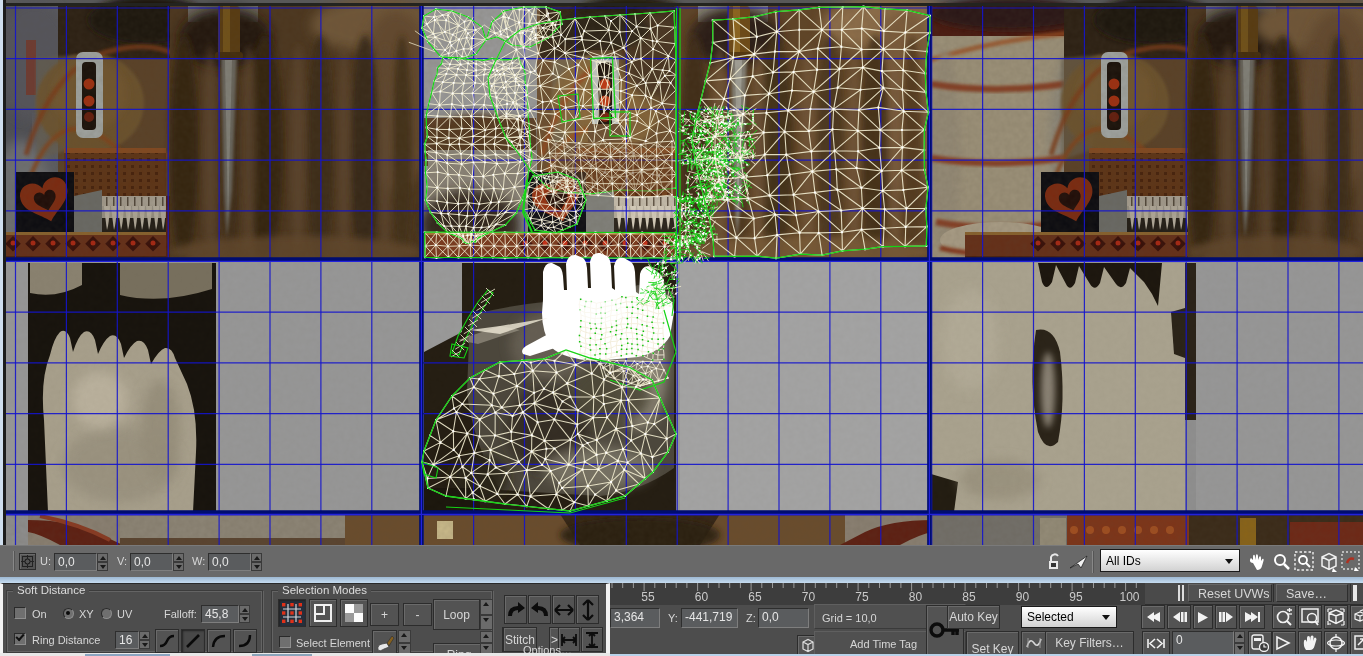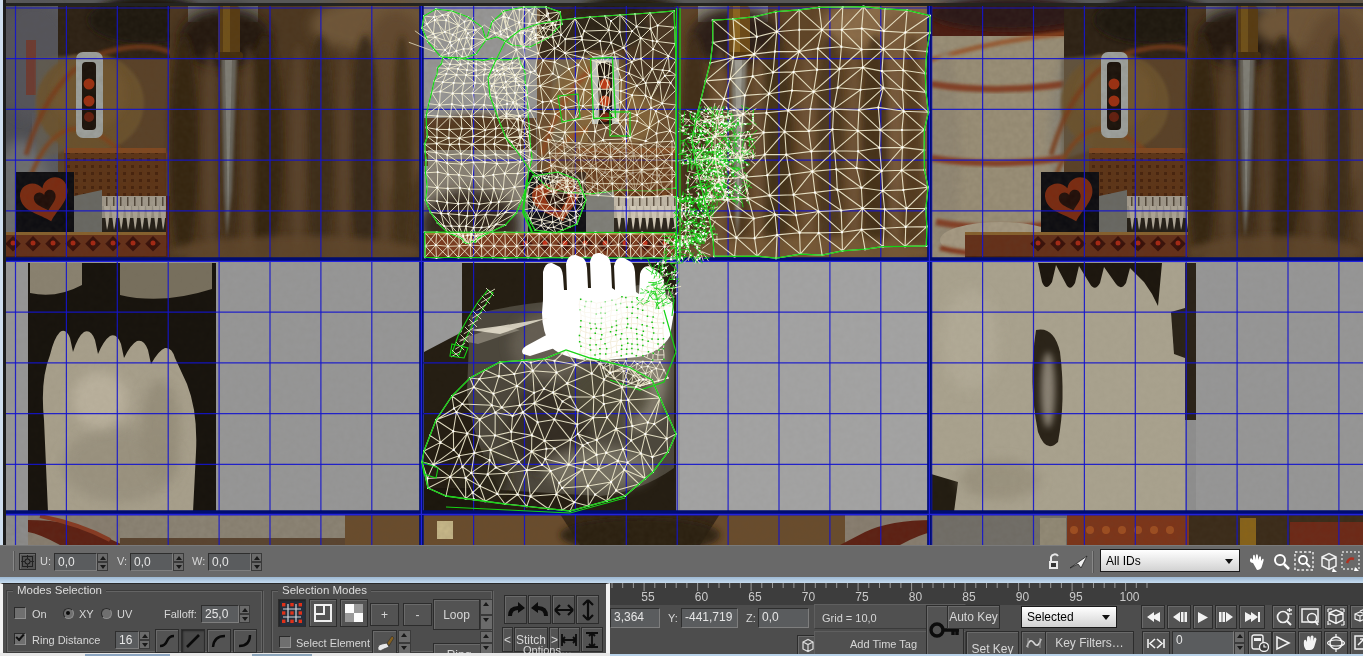--- a/index.html
+++ b/index.html
@@ -778,29 +778,29 @@
           <rect x="1" y="1" width="17" height="17" fill="none" stroke="#d8d8d8" stroke-dasharray="2 2" stroke-width="1.4"></rect>
           <path d="M6 12 Q8 6 13 8" fill="none" stroke="#b03020" stroke-width="2.5"></path>
           <path d="M14 16 l4 4 h-5 z" fill="#fff"></path>
         </svg></div>
 </div>
     <div class="abs" style="left:0px;top:577px;width:1363px;height:6px;background:linear-gradient(#9db8d2,#c6dcf0)"></div>
     <div class="abs" style="left:0px;top:583px;width:1363px;height:73px;background:#4d4d4d">
 <div class="abs" style="left:0px;top:0px;width:610px;height:73px;background:#4d4d4d;border-left:3px solid #f2f2f2;border-right:4px solid #f2f2f2;border-top:1px solid #2a2a2a"></div>
 
 <div class="abs grp" style="left:6px;top:7px;width:257px;height:63px">
-<div class="grpt">Modes Selection</div>
+<div class="grpt">Soft Distance</div>
 <div class="abs cb" style="left:7px;top:16px"></div>
         <div class="abs lbl" style="left:25px;top:18px">On</div>
 <div class="abs rad sel" style="left:56px;top:17px"></div>
         <div class="abs lbl" style="left:72px;top:18px">XY</div>
 <div class="abs rad" style="left:94px;top:17px"></div>
         <div class="abs lbl" style="left:110px;top:18px">UV</div>
 <div class="abs lbl" style="left:157px;top:18px">Falloff:</div>
-<div class="abs fld" style="left:194px;top:14px;width:38px;height:18px">25,0</div>
+<div class="abs fld" style="left:194px;top:14px;width:38px;height:18px">45,8</div>
 <div class="abs spin" style="left:232px;top:14px;height:18px">
           <i class="up"></i>
           <i class="dn"></i>
         </div>
 <div class="abs cb chk" style="left:7px;top:42px"></div>
         <div class="abs lbl" style="left:25px;top:44px">Ring Distance</div>
 <div class="abs fld" style="left:108px;top:40px;width:24px;height:18px">16</div>
 <div class="abs spin" style="left:132px;top:40px;height:18px">
           <i class="up"></i>
           <i class="dn"></i>
@@ -898,21 +898,21 @@
         <svg width="20" height="14">
           <path d="M1 7 H19 M1 7 L6 2 M1 7 L6 12 M19 7 L14 2 M19 7 L14 12" stroke="#0c0c0c" stroke-width="2.2" fill="none"></path>
         </svg>
       </div>
 <div class="abs btn" style="left:576px;top:12px;width:23px;height:29px">
         <svg width="14" height="22">
           <path d="M7 1 V21 M7 1 L2 6 M7 1 L12 6 M7 21 L2 16 M7 21 L12 16" stroke="#0c0c0c" stroke-width="2.2" fill="none"></path>
         </svg>
       </div>
 <div class="abs btn" style="left:502px;top:44px;width:11px;height:25px">&lt;</div>
-<div class="abs btn" style="left:514px;top:44px;width:34px;height:25px">Stitch</div>
+<div class="abs btn" style="left:503px;top:44px;width:34px;height:25px">Stitch</div>
 <div class="abs btn" style="left:549px;top:44px;width:11px;height:25px">&gt;</div>
 <div class="abs btn" style="left:558px;top:44px;width:22px;height:25px">
         <svg width="18" height="14">
           <path d="M2 1 V13 M16 1 V13 M2 7 H16 M5 4 L2 7 L5 10 M13 4 L16 7 L13 10" stroke="#0c0c0c" stroke-width="1.8" fill="none"></path>
         </svg>
       </div>
 <div class="abs btn" style="left:581px;top:44px;width:22px;height:25px">
         <svg width="14" height="18">
           <path d="M1 2 H13 M1 16 H13 M7 2 V16 M4 5 L7 2 L10 5 M4 13 L7 16 L10 13" stroke="#0c0c0c" stroke-width="1.8" fill="none"></path>
         </svg>
@@ -979,20 +979,31 @@
           <text x="145.0" y="18" fill="#cacaca" font-size="12" text-anchor="middle" font-family="Liberation Sans">65</text>
           <text x="198.5" y="18" fill="#cacaca" font-size="12" text-anchor="middle" font-family="Liberation Sans">70</text>
           <text x="252.0" y="18" fill="#cacaca" font-size="12" text-anchor="middle" font-family="Liberation Sans">75</text>
           <text x="305.5" y="18" fill="#cacaca" font-size="12" text-anchor="middle" font-family="Liberation Sans">80</text>
           <text x="359.0" y="18" fill="#cacaca" font-size="12" text-anchor="middle" font-family="Liberation Sans">85</text>
           <text x="412.5" y="18" fill="#cacaca" font-size="12" text-anchor="middle" font-family="Liberation Sans">90</text>
           <text x="466.0" y="18" fill="#cacaca" font-size="12" text-anchor="middle" font-family="Liberation Sans">95</text>
           <text x="519.5" y="18" fill="#cacaca" font-size="12" text-anchor="middle" font-family="Liberation Sans">100</text>
         </svg>
 </div>
+<div class="abs" style="left:1145px;top:0px;width:218px;height:22px;background:#4a4a4a;border-bottom:1px solid #2e2e2e">
+<div class="abs" style="left:33px;top:2px;width:2px;height:16px;background:#ddd"></div>
+<div class="abs" style="left:37px;top:2px;width:2px;height:16px;background:#ddd"></div>
+<div class="abs" style="left:43px;top:1px;width:84px;height:18px;background:#515151;border:1px solid #666;border-bottom-color:#2e2e2e;border-right-color:#2e2e2e"></div>
+<div class="abs" style="left:131px;top:1px;width:72px;height:18px;background:#515151;border:1px solid #666;border-bottom-color:#2e2e2e;border-right-color:#2e2e2e"></div>
+<div class="abs lbl" style="left:53px;top:5px;font-size:12.5px">Reset UVWs</div>
+<div class="abs lbl" style="left:141px;top:5px;font-size:12.5px">Save…</div>
+<div class="abs" style="left:128px;top:1px;width:1px;height:18px;background:#2e2e2e"></div>
+<div class="abs" style="left:205px;top:1px;width:1px;height:18px;background:#2e2e2e"></div>
+<div class="abs" style="left:208px;top:2px;width:4px;height:16px;background:#e8e8e8"></div>
+</div>
 
 <div class="abs fld" style="left:610px;top:25px;width:50px;height:20px">3,364</div>
 <div class="abs lbl" style="left:668px;top:30px">Y:</div>
 <div class="abs fld" style="left:681px;top:25px;width:57px;height:20px">-441,719</div>
 <div class="abs lbl" style="left:746px;top:30px">Z:</div>
 <div class="abs fld" style="left:758px;top:25px;width:51px;height:20px">0,0</div>
 <div class="abs" style="left:814px;top:21px;width:152px;height:25px;background:#505050;border:1px solid #5f5f5f;border-bottom-color:#3a3a3a;border-right-color:#3a3a3a"></div>
 <div class="abs lbl" style="left:822px;top:30px">Grid = 10,0</div>
 <div class="abs btn" style="left:797px;top:52px;width:21px;height:20px">
         <svg width="15" height="15">

